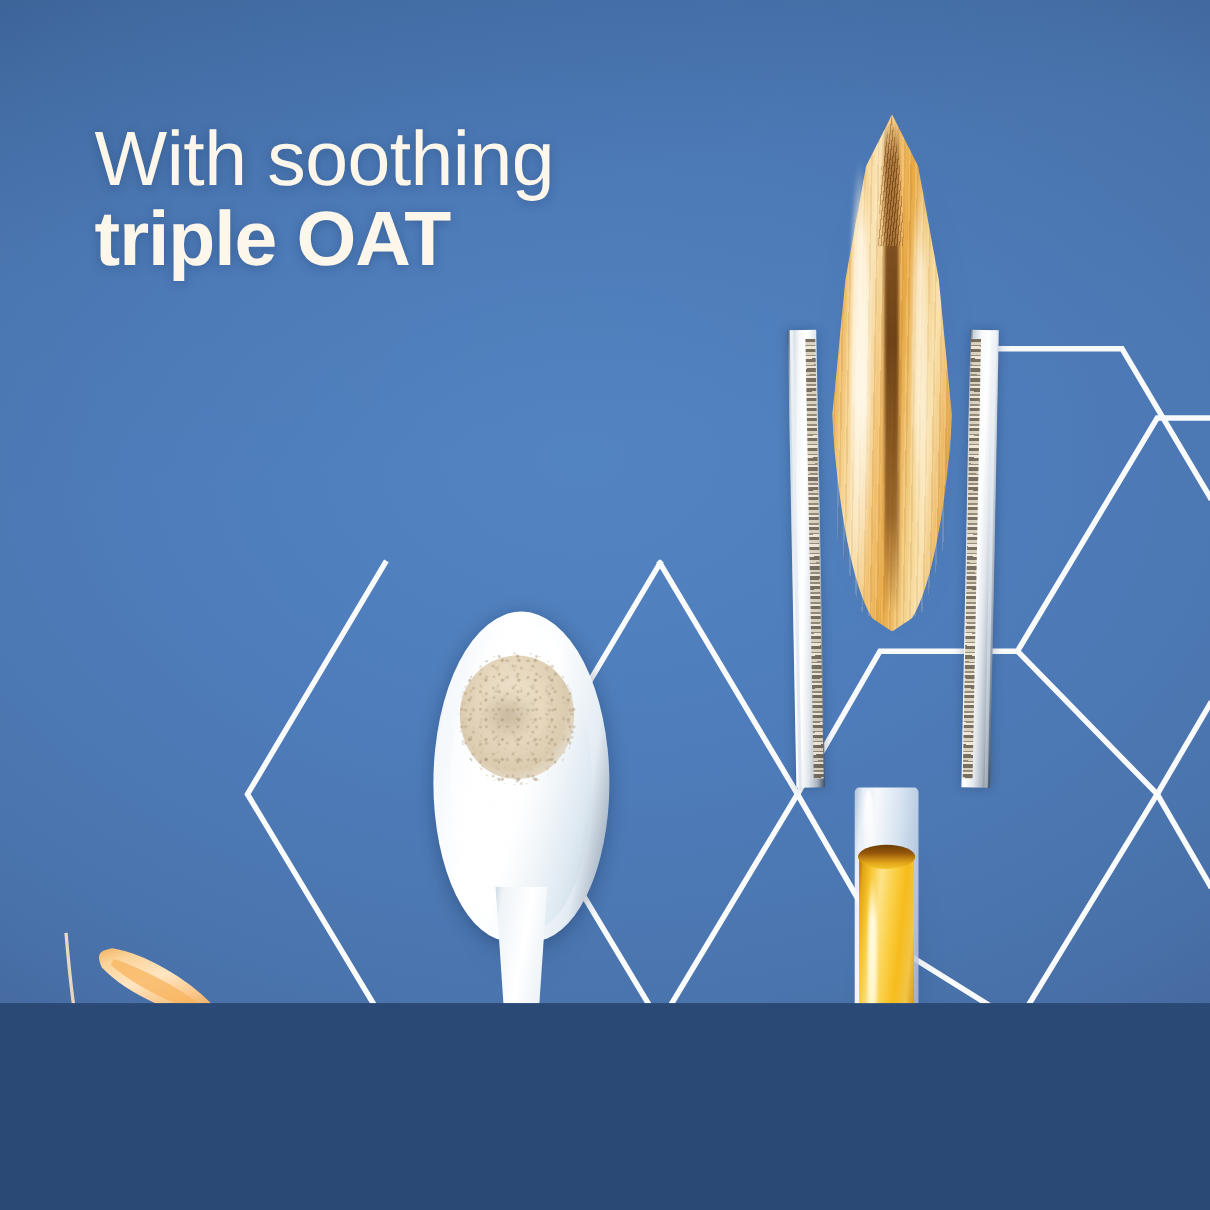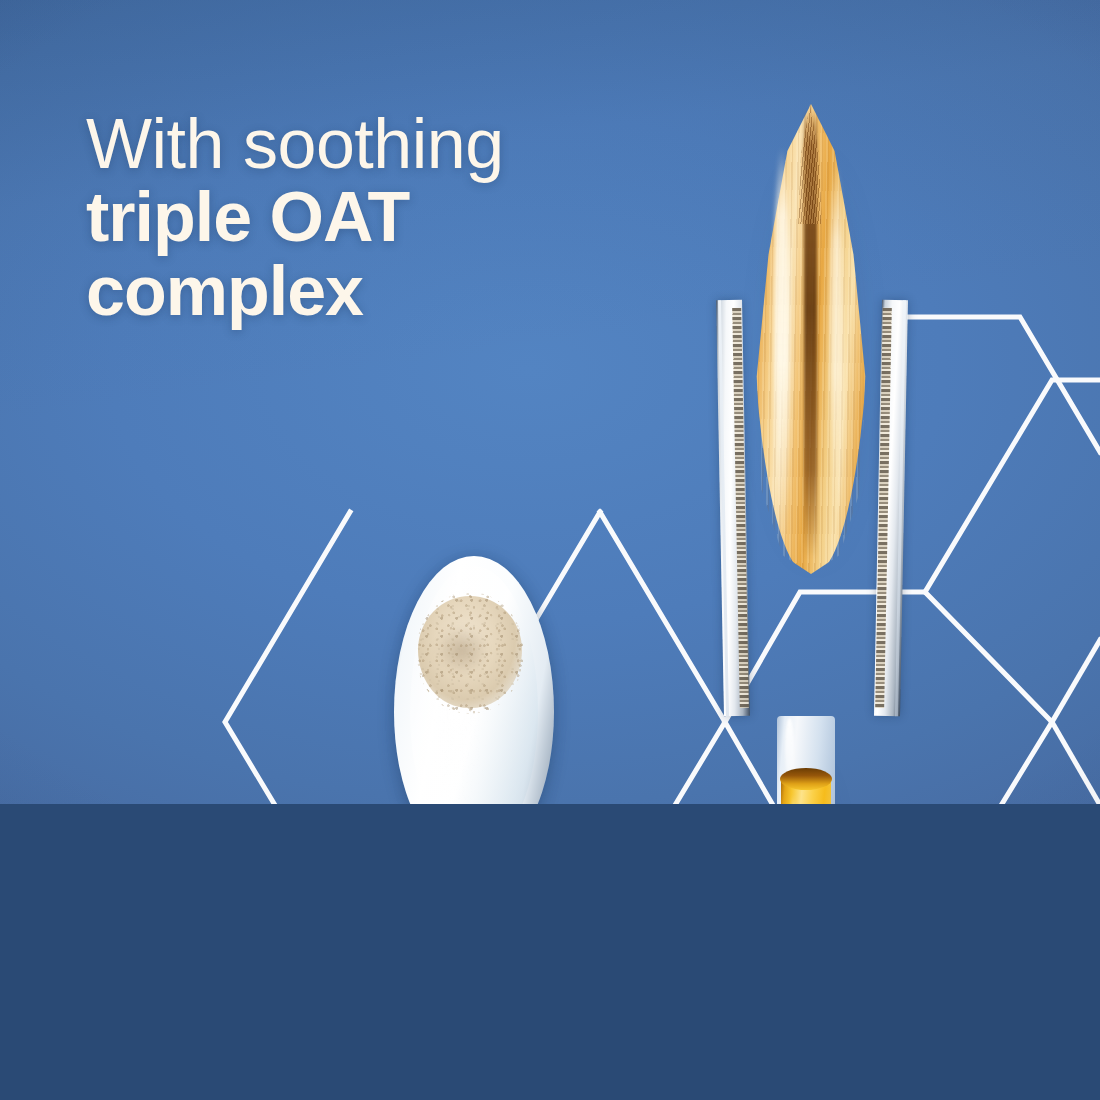--- a/index.html
+++ b/index.html
@@ -3,21 +3,21 @@
 <meta charset="utf-8">
 <style>
   html, body {
     margin: 0;
     padding: 0;
     background: #2a4a75;
   }
   #stage {
     position: relative;
     width: 1100px;
-    height: 804px;
+    height: 912px;
     overflow: hidden;
     font-family: "Liberation Sans", sans-serif;
     background: #8b5cf6;
   }
 
   
   .bg-base {
     position: absolute;
     inset: 0;
     background:
@@ -441,21 +441,20 @@
 
       <polyline points="350,930 262,1085"></polyline>
     </g>
   </svg>
 
   <div class="bg-vignette"></div>
 
   <div class="headline noselect">
     <span class="hl-line hl-1">With soothing</span>
     <span class="hl-line hl-2">triple OAT</span>
-    <span class="hl-line hl-3">complex</span>
   </div>
 
   <svg class="sprigs" width="400" height="320" viewBox="0 0 400 320">
     <defs>
       <linearGradient id="gk" x1="0" y1="0" x2="1" y2="0.25">
         <stop offset="0%" stop-color="#f0a94d"></stop>
         <stop offset="22%" stop-color="#fbd39a"></stop>
         <stop offset="48%" stop-color="#ffe6c2"></stop>
         <stop offset="74%" stop-color="#fac78a"></stop>
         <stop offset="100%" stop-color="#e9a047"></stop>

